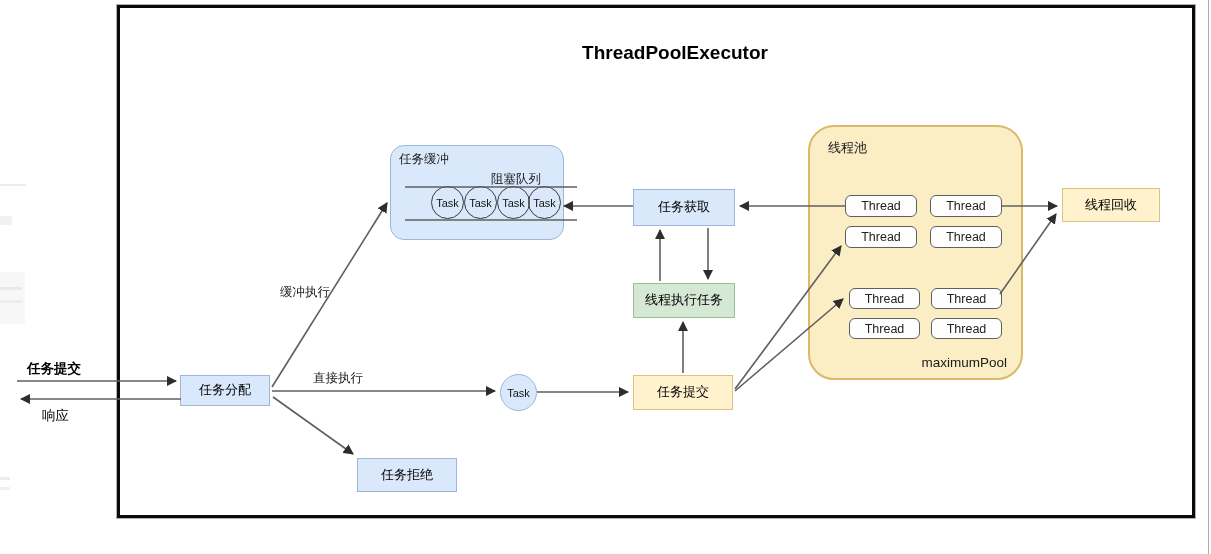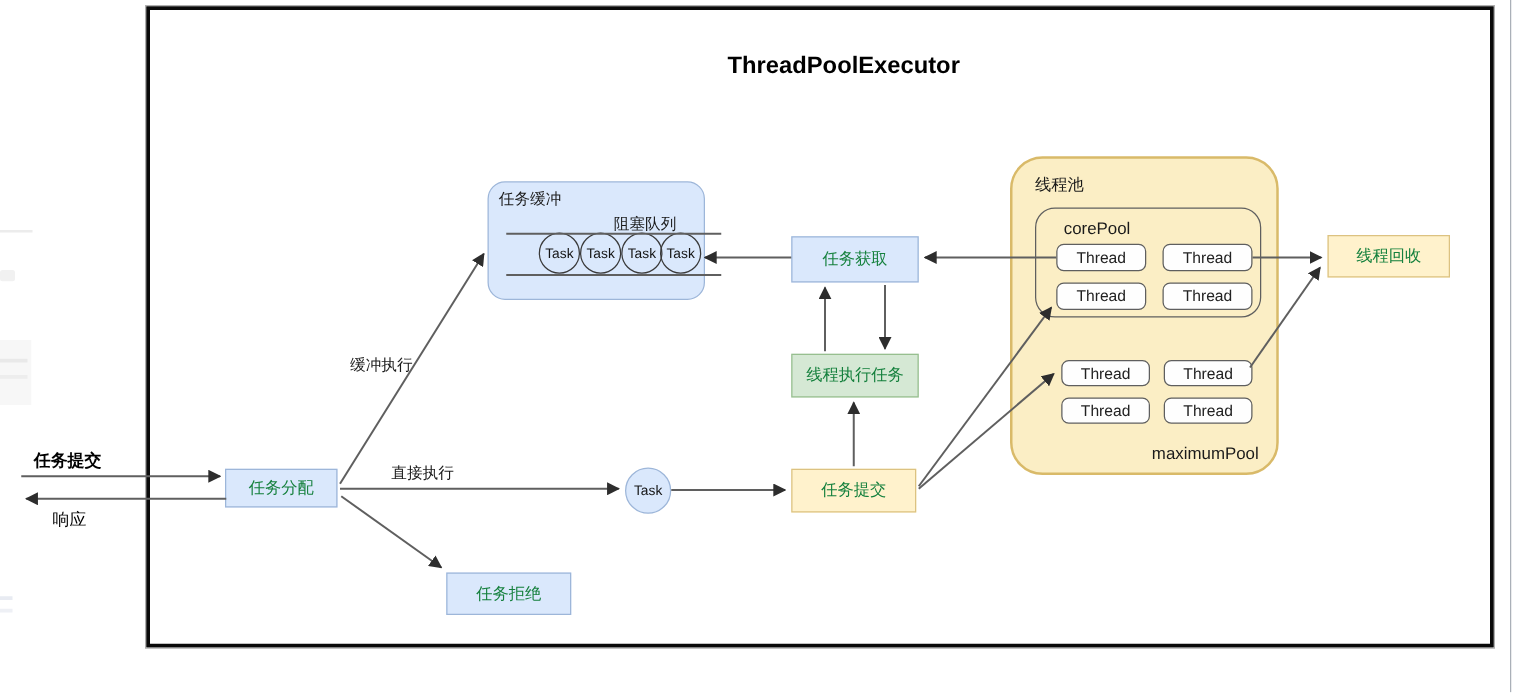--- a/index.html
+++ b/index.html
@@ -3,21 +3,21 @@
 <meta charset="utf-8">
 <style>
   html,body{margin:0;padding:0;background:#fff;}
   #canvas{
     position:relative;width:1211px;height:554px;background:#ffffff;overflow:hidden;
     font-family:"Liberation Sans","DejaVu Sans",sans-serif;color:#1a1a1a;
   }
   .abs{position:absolute;box-sizing:border-box;}
   .box{
     position:absolute;box-sizing:border-box;display:flex;align-items:center;justify-content:center;
-    font-size:13px;color:#15803d;text-align:center;line-height:1.1;
+    font-size:13px;color:#000000;text-align:center;line-height:1.1;
   }
   .blue{background:#dae8fc;border:1.5px solid #9db6d9;}
   .green{background:#d5e8d4;border:1.5px solid #97bf8f;}
   .yellow{background:#fff2cc;border:1.5px solid #dcc281;}
   .pool{background:#fbeec5;border:2px solid #d9ba69;border-radius:26px;}
   .thread{
     position:absolute;box-sizing:border-box;display:flex;align-items:center;justify-content:center;
     background:#fefefe;border:1.4px solid #5f5f5f;border-radius:6px;font-size:12.5px;color:#222;
   }
   .circle{
@@ -53,23 +53,20 @@
 
   <div class="abs" id="outer-border"></div>
 
   <div class="abs" id="title">ThreadPoolExecutor</div>
 
   <div class="abs pool" style="left:808px;top:125px;width:215px;height:255px;">
     <div class="lbl" style="left:18px;top:12px;font-size:13px;">线程池</div>
     <div class="lbl" style="right:14px;bottom:8px;font-size:13.5px;">maximumPool</div>
   </div>
 
-  <div class="abs" style="left:828px;top:166px;width:181px;height:88px;border:1.6px solid #5f5f5f;border-radius:16px;">
-    <div class="lbl" style="left:22px;top:8px;font-size:13.5px;">corePool</div>
-  </div>
 
   <div class="thread" style="left:845px;top:195px;width:72px;height:22px;">Thread</div>
   <div class="thread" style="left:930px;top:195px;width:72px;height:22px;">Thread</div>
   <div class="thread" style="left:845px;top:226px;width:72px;height:22px;">Thread</div>
   <div class="thread" style="left:930px;top:226px;width:72px;height:22px;">Thread</div>
 
   <div class="thread" style="left:849px;top:288px;width:71px;height:21px;">Thread</div>
   <div class="thread" style="left:931px;top:288px;width:71px;height:21px;">Thread</div>
   <div class="thread" style="left:849px;top:318px;width:71px;height:21px;">Thread</div>
   <div class="thread" style="left:931px;top:318px;width:71px;height:21px;">Thread</div>

